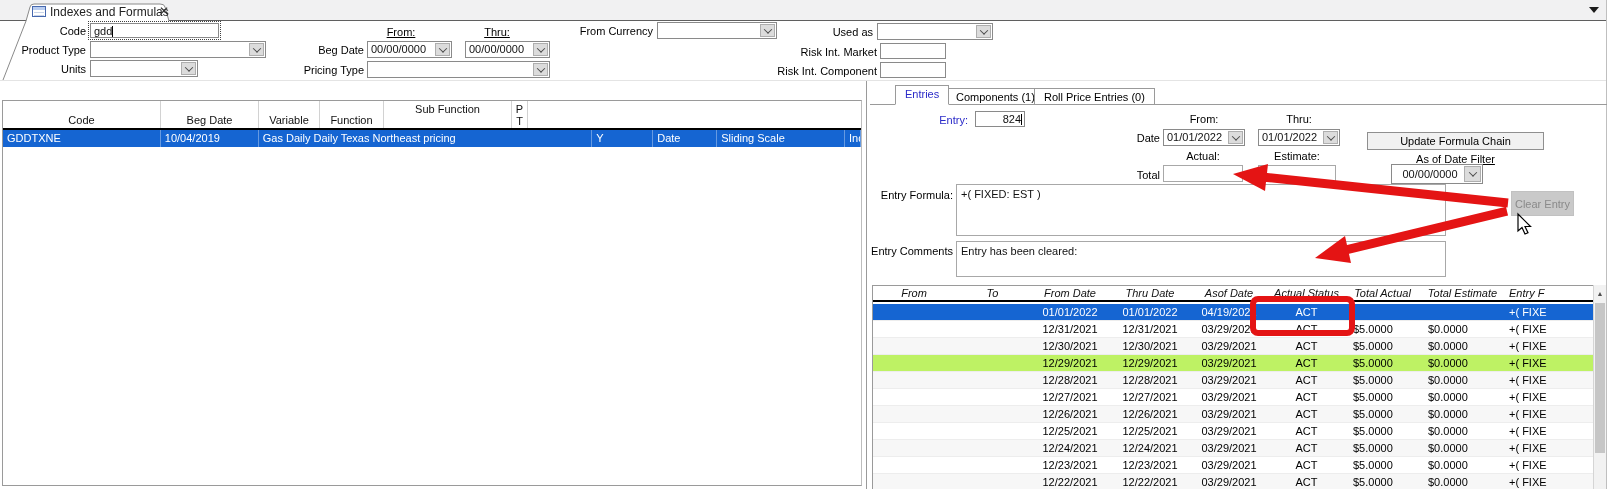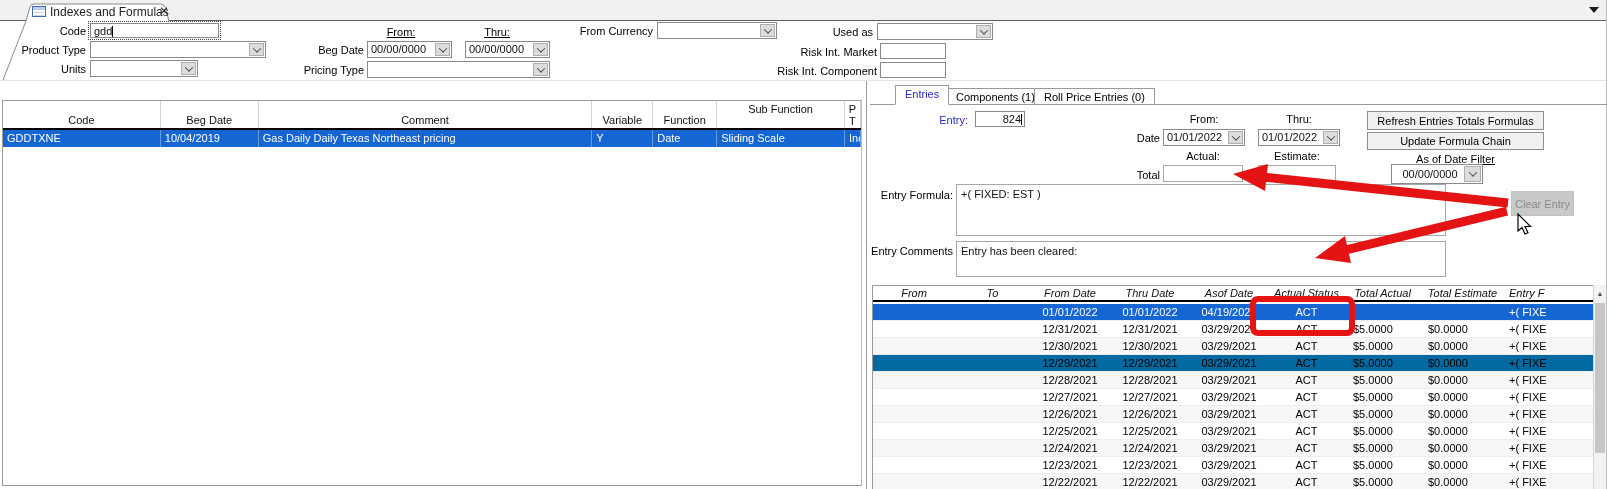--- a/index.html
+++ b/index.html
@@ -154,21 +154,20 @@
 
   <div class="lbl r" style="left:760px;top:65px;width:117px;">Risk Int. Component</div>
   <div class="field" style="left:880px;top:62px;width:66px;height:16px;">
     <span class="txt plain"></span>
   </div>
 
   <div class="abs lgrid">
     <div class="lgrid-head" id="lgrid-head">
         <div class="hc" style="width: 158px;">Code</div>
         <div class="hc" style="width: 98px;">Beg Date</div>
-        <div class="hc" style="width: 334px;">Comment</div>
         <div class="hc" style="width: 61px;">Variable</div>
         <div class="hc" style="width: 64px;">Function</div>
         <div class="hc top" style="width: 128px;">Sub Function</div>
         <div class="hc top" style="width: 16px;">P
 T</div>
       </div>
     <div id="lgrid-rows">
         <div class="lgrid-row" style="background: rgb(21, 101, 210);">
           <div class="c" style="width: 158px;">GDDTXNE</div>
           <div class="c" style="width: 98px;">10/04/2019</div>
@@ -213,21 +212,20 @@
   <div class="lbl" style="left:1163px;top:150px;width:80px;text-align:center;">Actual:</div>
   <div class="lbl" style="left:1258px;top:150px;width:78px;text-align:center;">Estimate:</div>
   <div class="lbl r" style="left:1102px;top:169px;width:58px;">Total</div>
   <div class="field" style="left:1163px;top:165px;width:80px;height:17px;border-color:#a8a8a8;">
     <span class="txt plain"></span>
   </div>
   <div class="field" style="left:1258px;top:165px;width:78px;height:17px;border-color:#a8a8a8;">
     <span class="txt plain"></span>
   </div>
 
-  <div class="btn" style="left:1367px;top:111px;width:177px;height:19px;">Refresh Entries Totals Formulas</div>
   <div class="btn" style="left:1367px;top:132px;width:177px;height:18px;">Update Formula Chain</div>
   <div class="lbl u" style="left:1367px;top:153px;width:177px;text-align:center;">As of Date Filter</div>
   <div class="field" style="left:1391px;top:164px;width:92px;height:20px;border-color:#8a8a8a;">
     <span class="txt" style="text-align:center;top:3px;">00/00/0000</span>
     <span class="dbtn" style="width:17px;">
         <span class="chev"></span>
       </span>
   </div>
   <div class="btn disabled" style="left:1511px;top:191px;width:63px;height:25px;">Clear Entry</div>
 
@@ -276,21 +274,21 @@
           <div class="c" style="width: 82px; text-align: center;"></div>
           <div class="c" style="width: 75px; text-align: center;"></div>
           <div class="c" style="width: 80px; text-align: center;">12/30/2021</div>
           <div class="c" style="width: 80px; text-align: center;">12/30/2021</div>
           <div class="c" style="width: 78px; text-align: center;">03/29/2021</div>
           <div class="c" style="width: 77px; text-align: center;">ACT</div>
           <div class="c" style="width: 75px; text-align: left; padding-left: 8px;">$5.0000</div>
           <div class="c" style="width: 85px; text-align: left; padding-left: 8px;">$0.0000</div>
           <div class="c" style="width: 88px; text-align: left; padding-left: 4px;">+( FIXE</div>
         </div>
-        <div class="rrow" style="top: 51px; background: #0369a1; color: rgb(0, 0, 0);">
+        <div class="rrow" style="top: 51px; background: #bef264; color: rgb(0, 0, 0);">
           <div class="c" style="width: 82px; text-align: center;"></div>
           <div class="c" style="width: 75px; text-align: center;"></div>
           <div class="c" style="width: 80px; text-align: center;">12/29/2021</div>
           <div class="c" style="width: 80px; text-align: center;">12/29/2021</div>
           <div class="c" style="width: 78px; text-align: center;">03/29/2021</div>
           <div class="c" style="width: 77px; text-align: center;">ACT</div>
           <div class="c" style="width: 75px; text-align: left; padding-left: 8px;">$5.0000</div>
           <div class="c" style="width: 85px; text-align: left; padding-left: 8px;">$0.0000</div>
           <div class="c" style="width: 88px; text-align: left; padding-left: 4px;">+( FIXE</div>
         </div>

